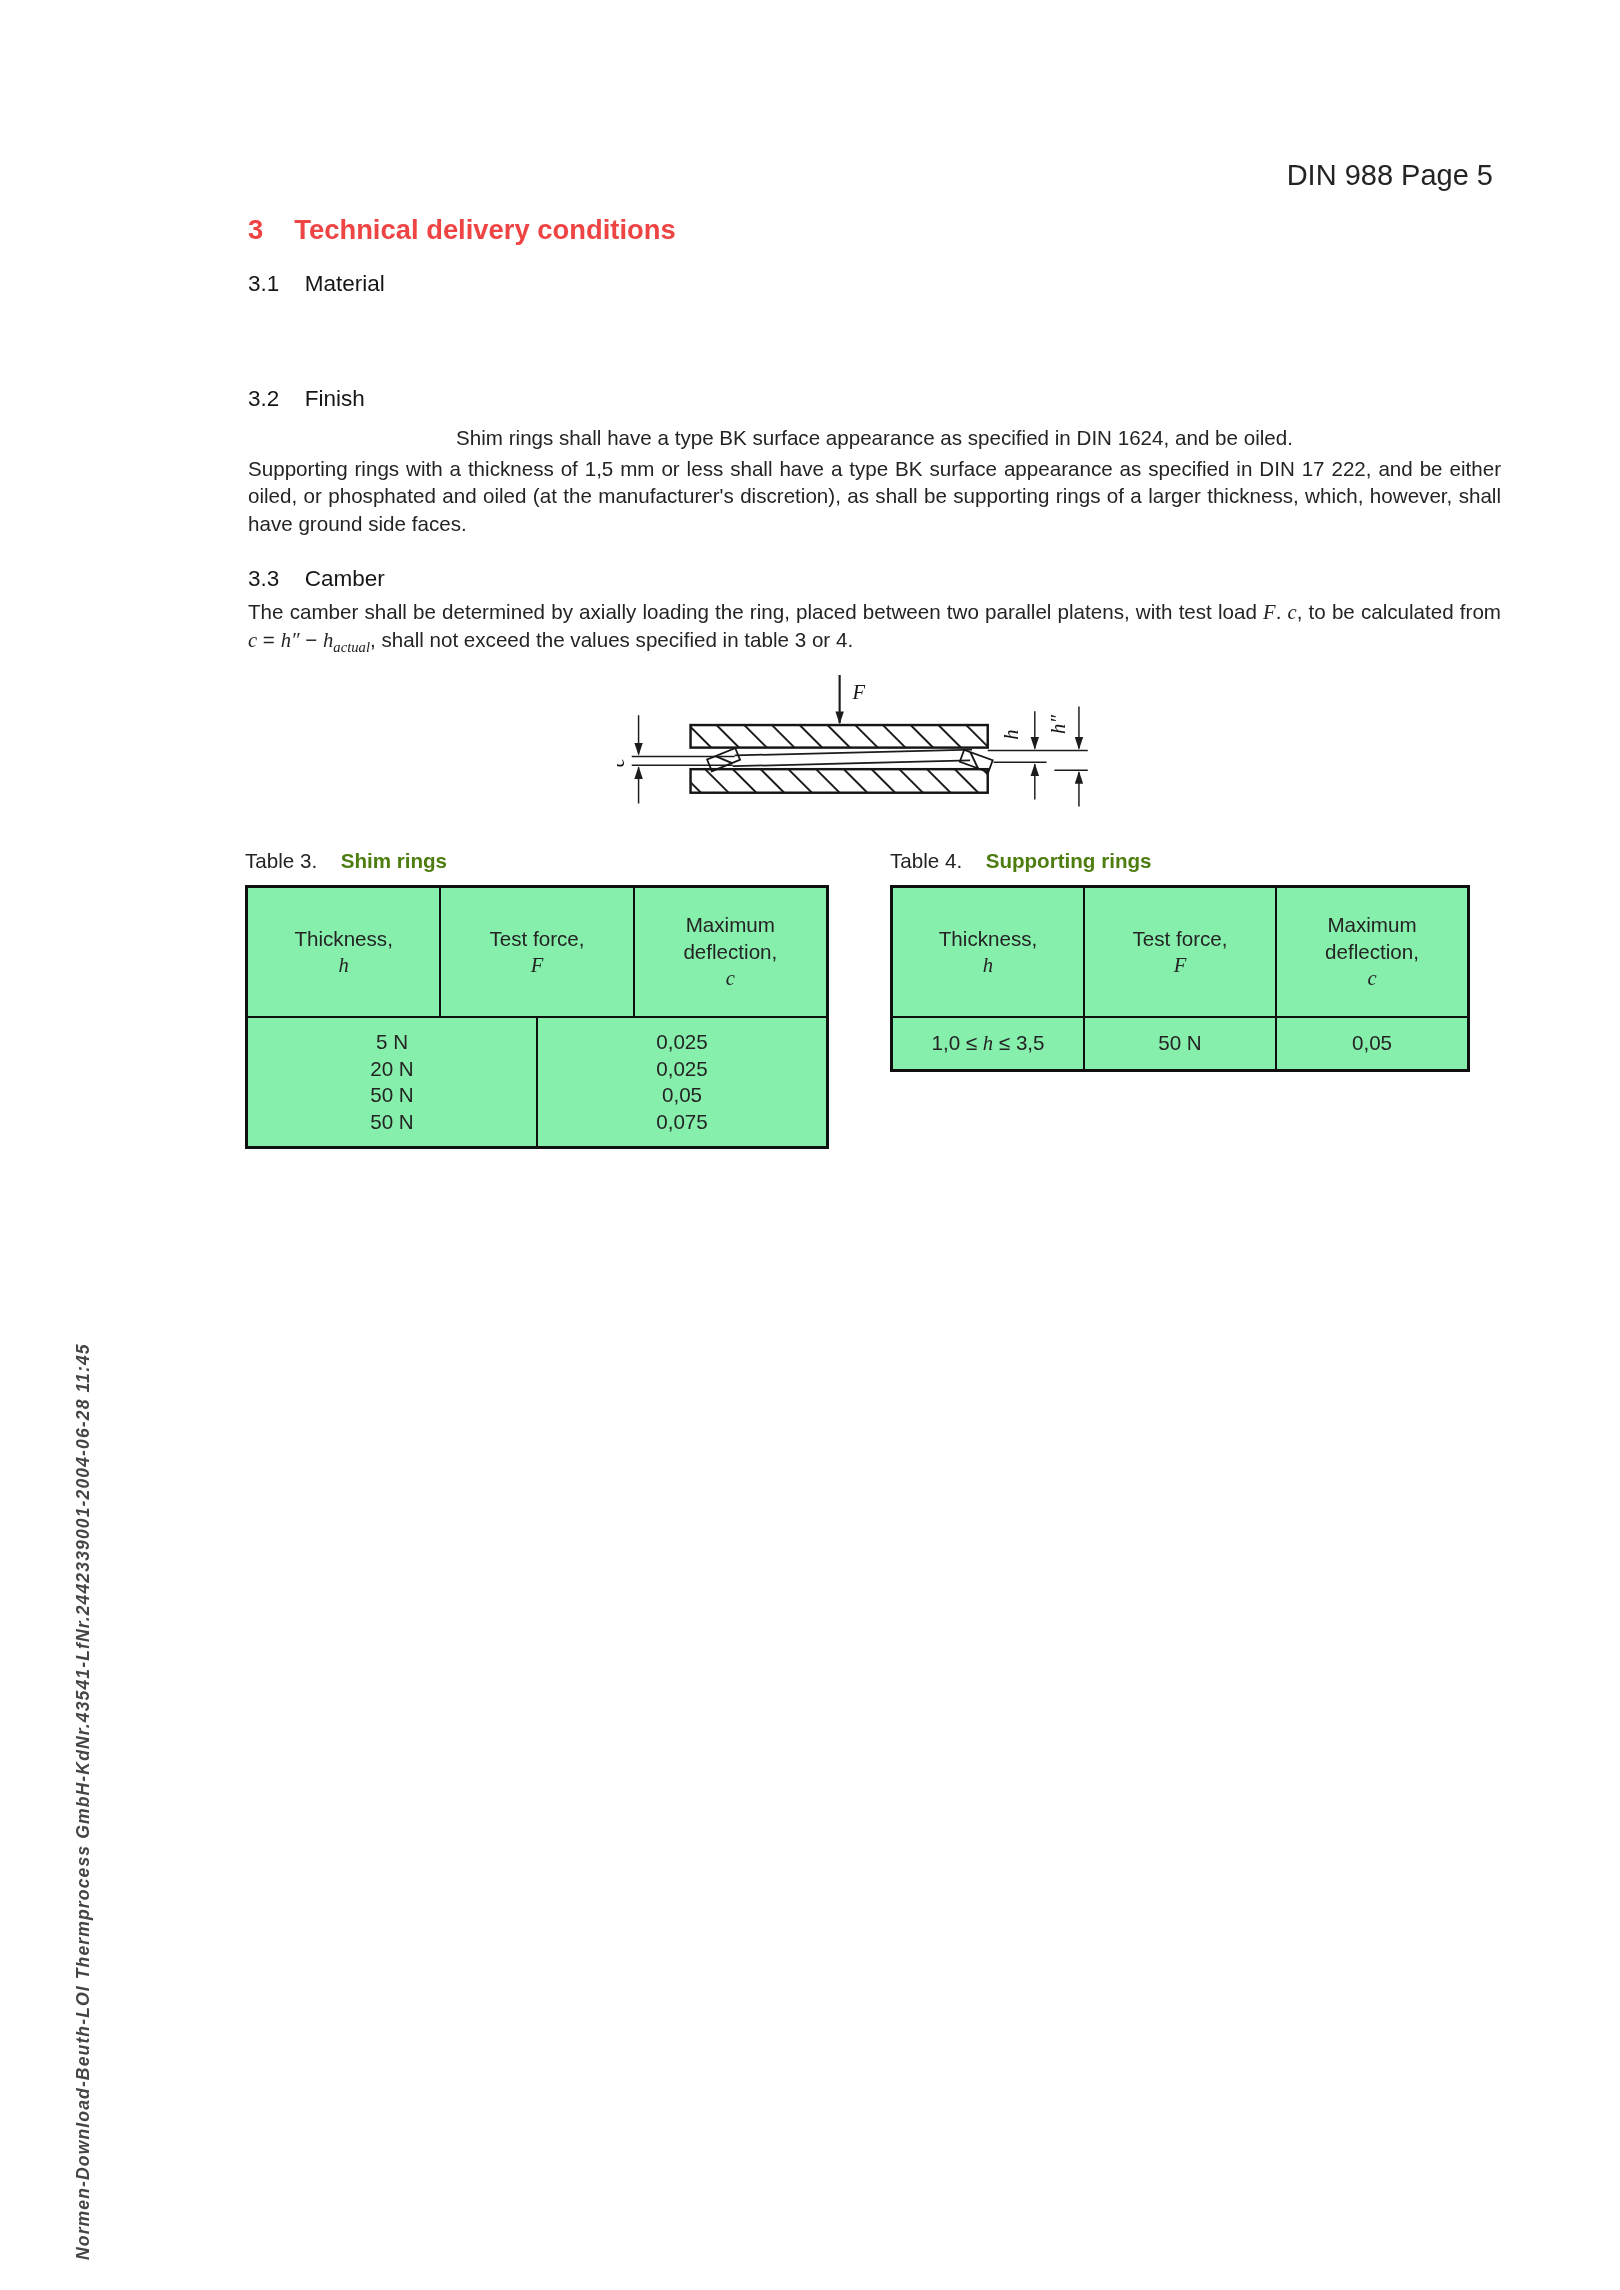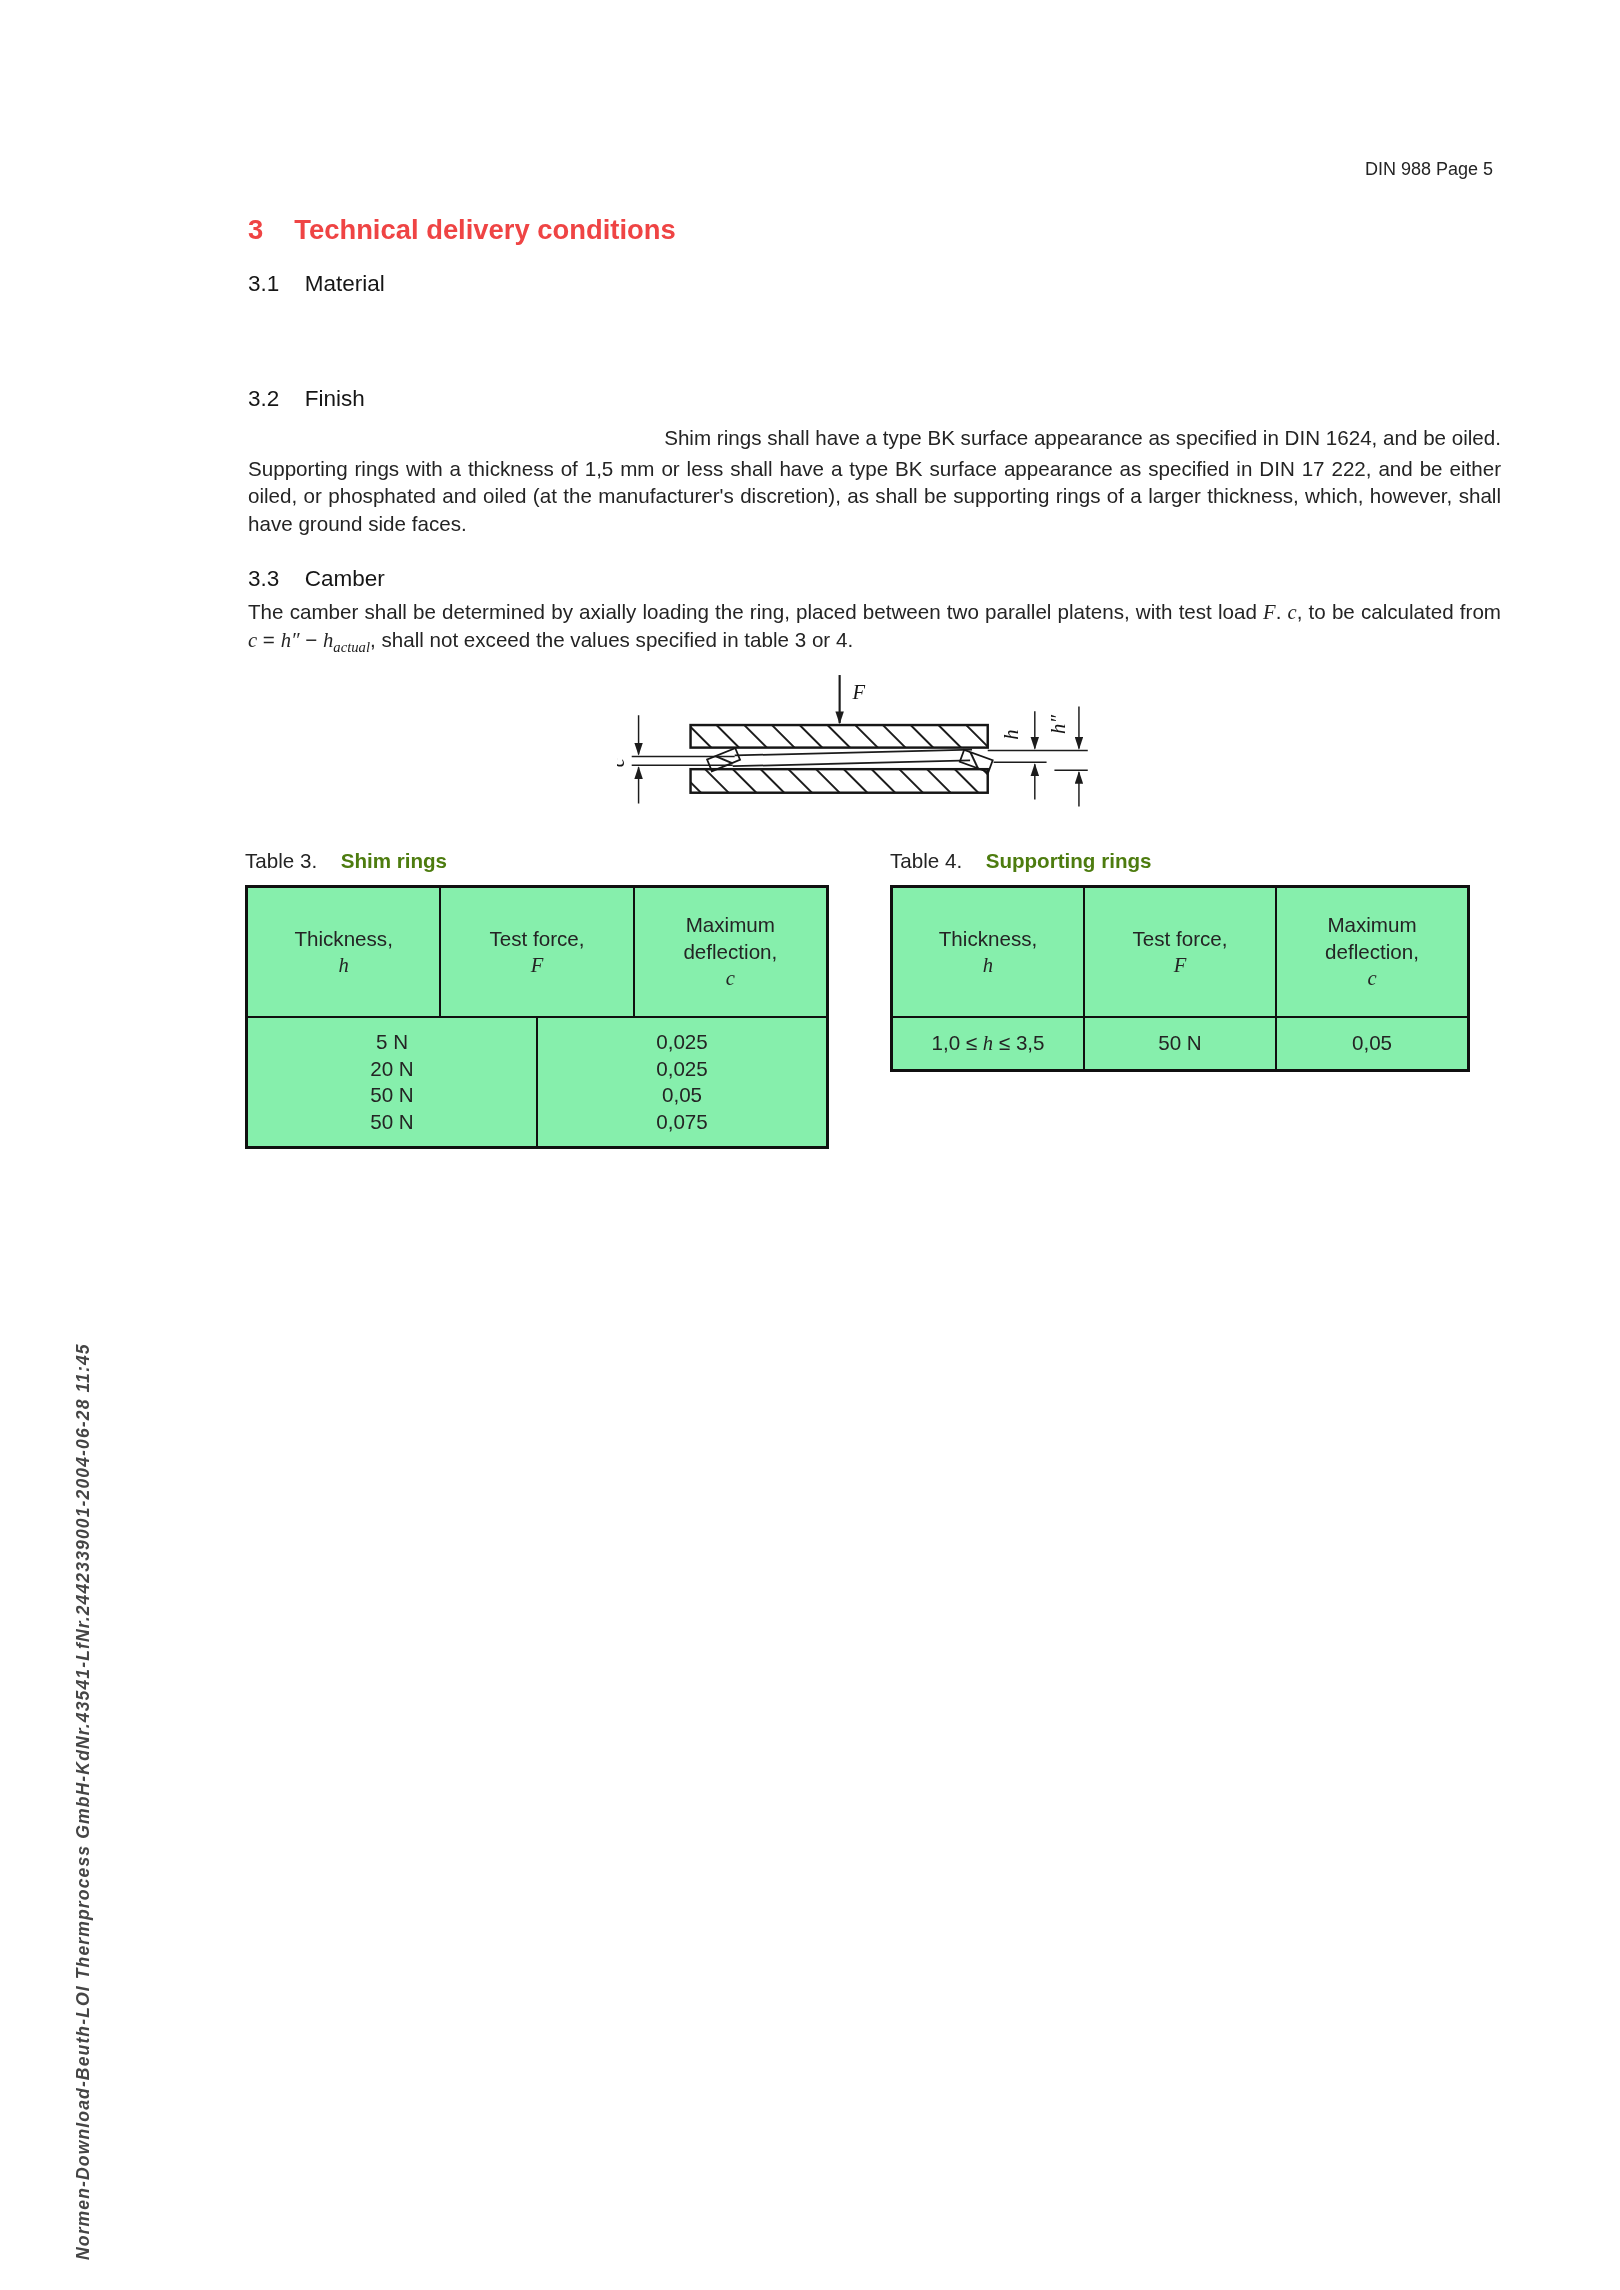--- a/index.html
+++ b/index.html
@@ -1,26 +1,26 @@
 <!DOCTYPE html>
 <html><head>
 <meta charset="utf-8">
 <style>
   html,body{margin:0;padding:0;background:#ffffff;}
   .page{position:relative;width:1620px;height:2291px;background:#ffffff;overflow:hidden;
         font-family:"Liberation Sans", sans-serif;color:#1e1e1e;}
-  .hdr-right{position:absolute;top:159px;right:127px;font-size:18px;color:#242424;}
+  .hdr-right{position:absolute;top:159px;right:127px;font-size:29px;color:#242424;}
   .h1{position:absolute;left:248px;top:214px;font-size:27.4px;font-weight:bold;color:#ef4444;}
   .h1 .num{display:inline-block;margin-right:31px;}
   .h2{position:absolute;left:248px;font-size:22.5px;font-weight:normal;color:#161616;}
   .h2 .num{display:inline-block;margin-right:25.5px;}
   .h2-31{top:271px;} .h2-32{top:386px;} .h2-33{top:566px;}
   .body-p{position:absolute;left:248px;width:1253px;font-size:20.6px;line-height:27.4px;
           text-align:justify;color:#242424;margin:0;}
-  .p-31{top:304px;} .p-32a{top:424px;text-align:right;} .p-32b{top:455px;} .p-33{top:598px;}
+  .p-31{top:304px;} .p-32a{top:424px;text-align:center;} .p-32b{top:455px;} .p-33{top:598px;}
   .var{font-family:"Liberation Serif", serif;font-style:italic;}
   sub.var-sub{font-size:14.7px;font-family:Liberation Serif, serif;font-style:italic;line-height:0;}
   .figure-wrap{position:absolute;left:617px;top:667px;width:510px;height:172px;}
   .figure-wrap svg{display:block;}
   .flabel{font-family:"Liberation Serif", serif;font-style:italic;font-size:21px;fill:#161616;}
   .caption{position:absolute;top:849px;font-size:20.6px;color:#242424;}
   .cap3{left:245px;} .cap4{left:890px;}
   .caption .capb{font-weight:bold;margin-left:23.5px;color:#4d7c0f;}
   .din-table{position:absolute;top:885px;background:#86efac;border:3.9px solid #101010;
              display:flex;flex-direction:column;box-sizing:border-box;}

